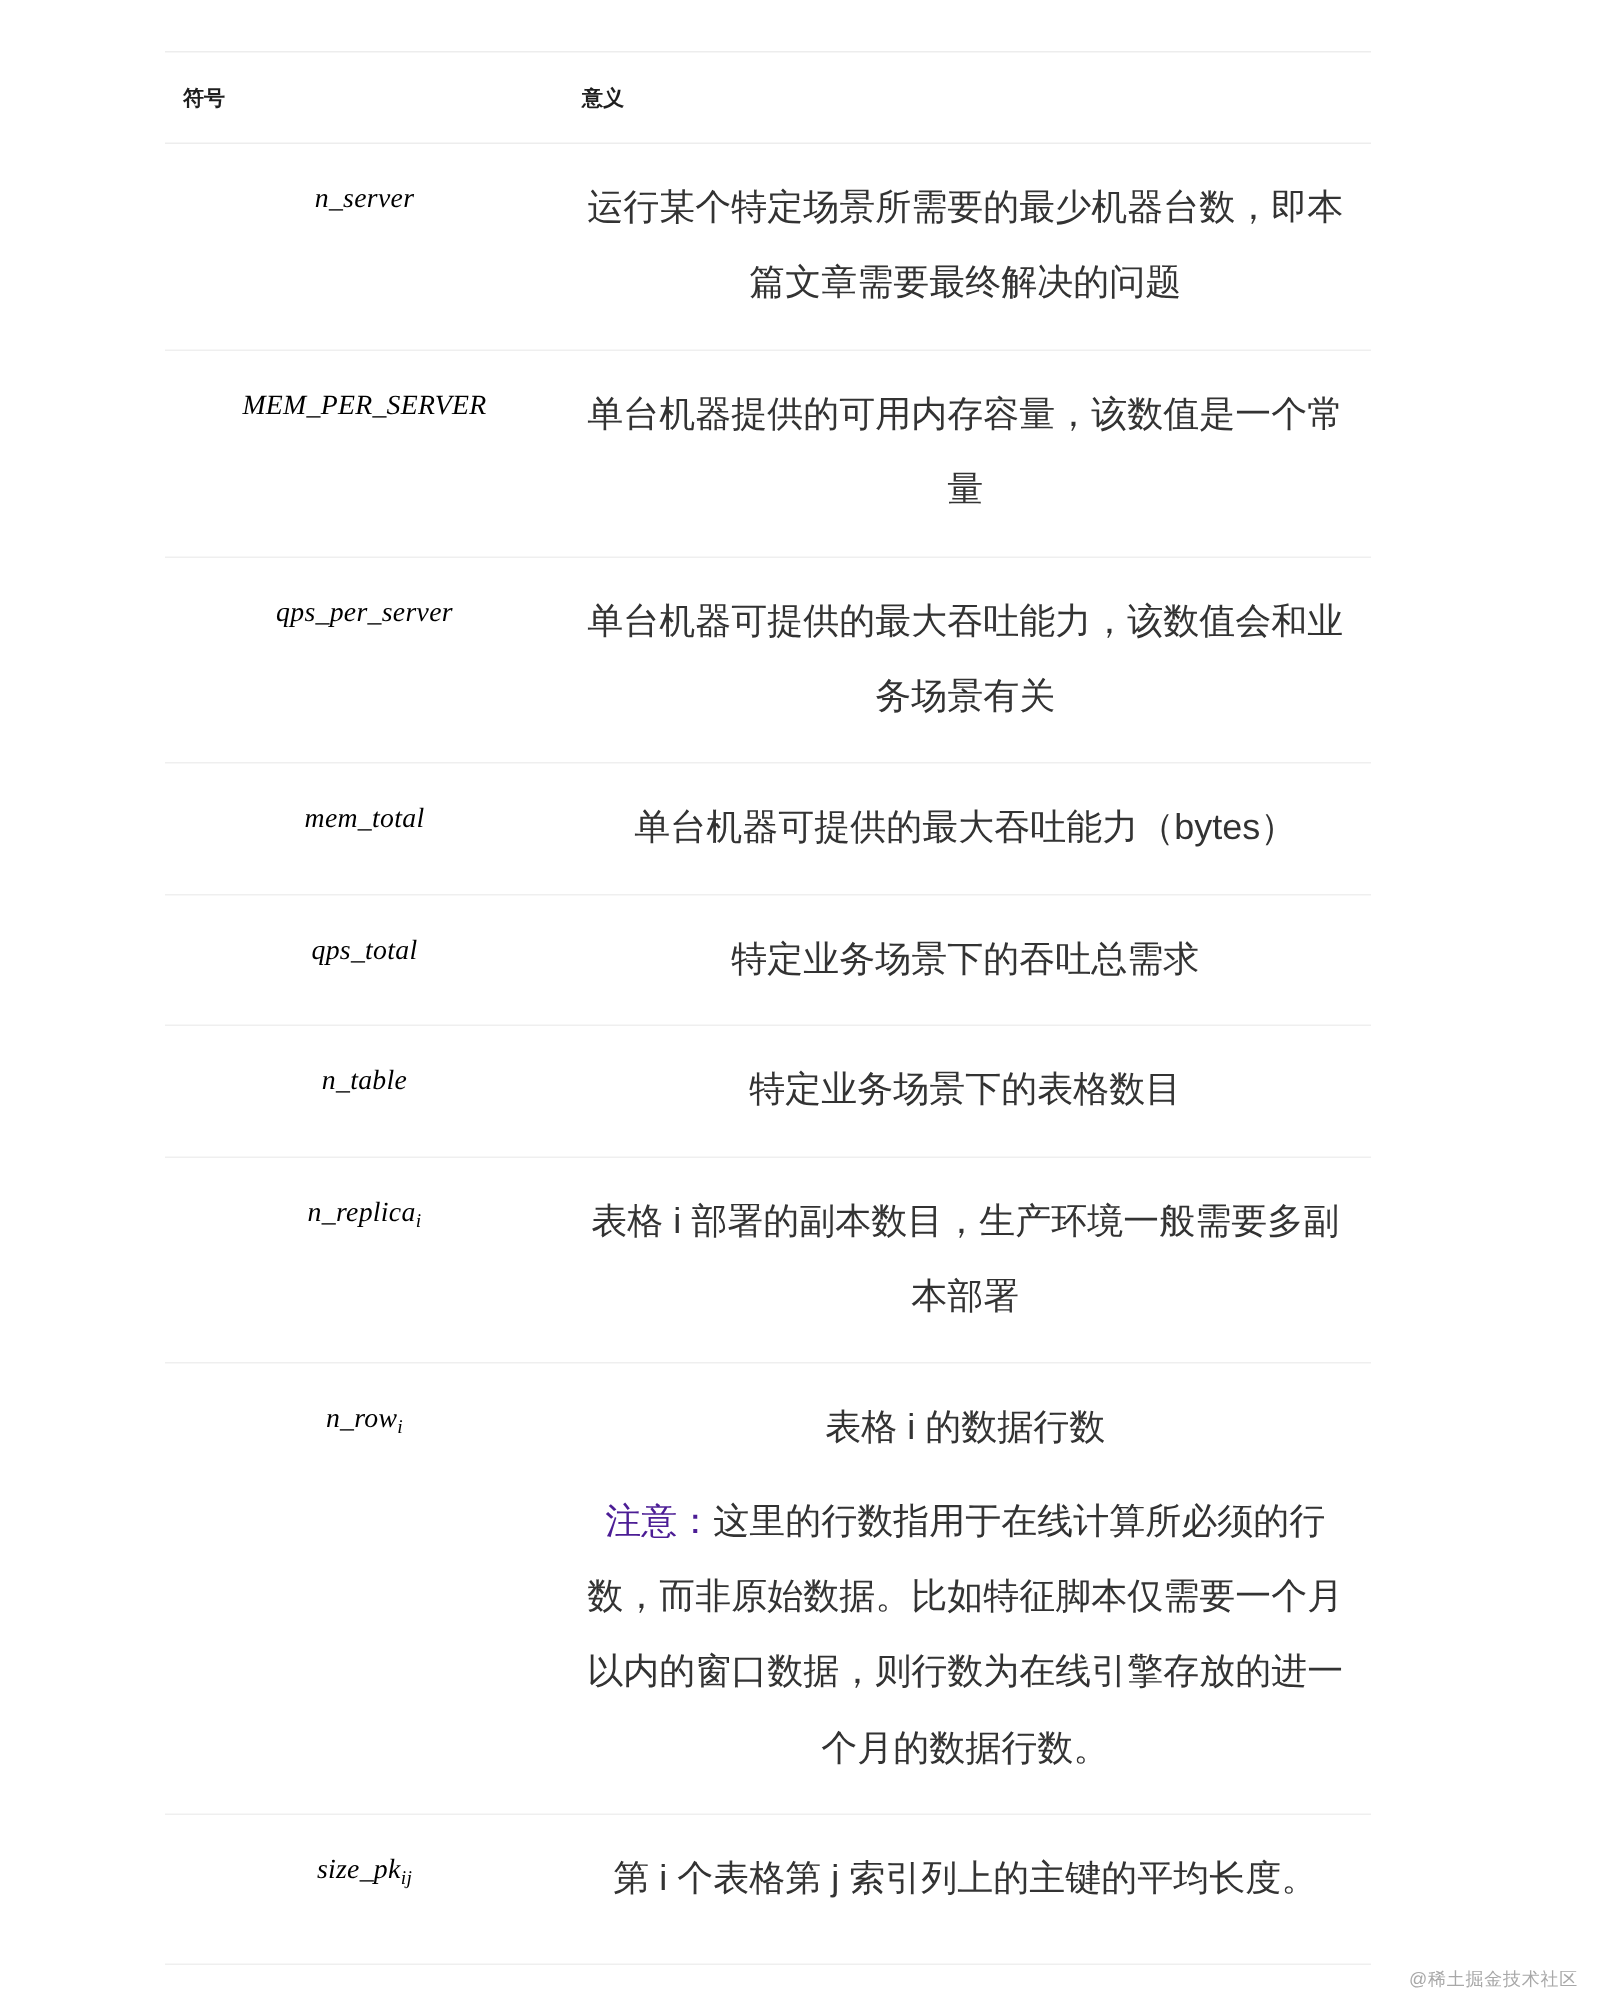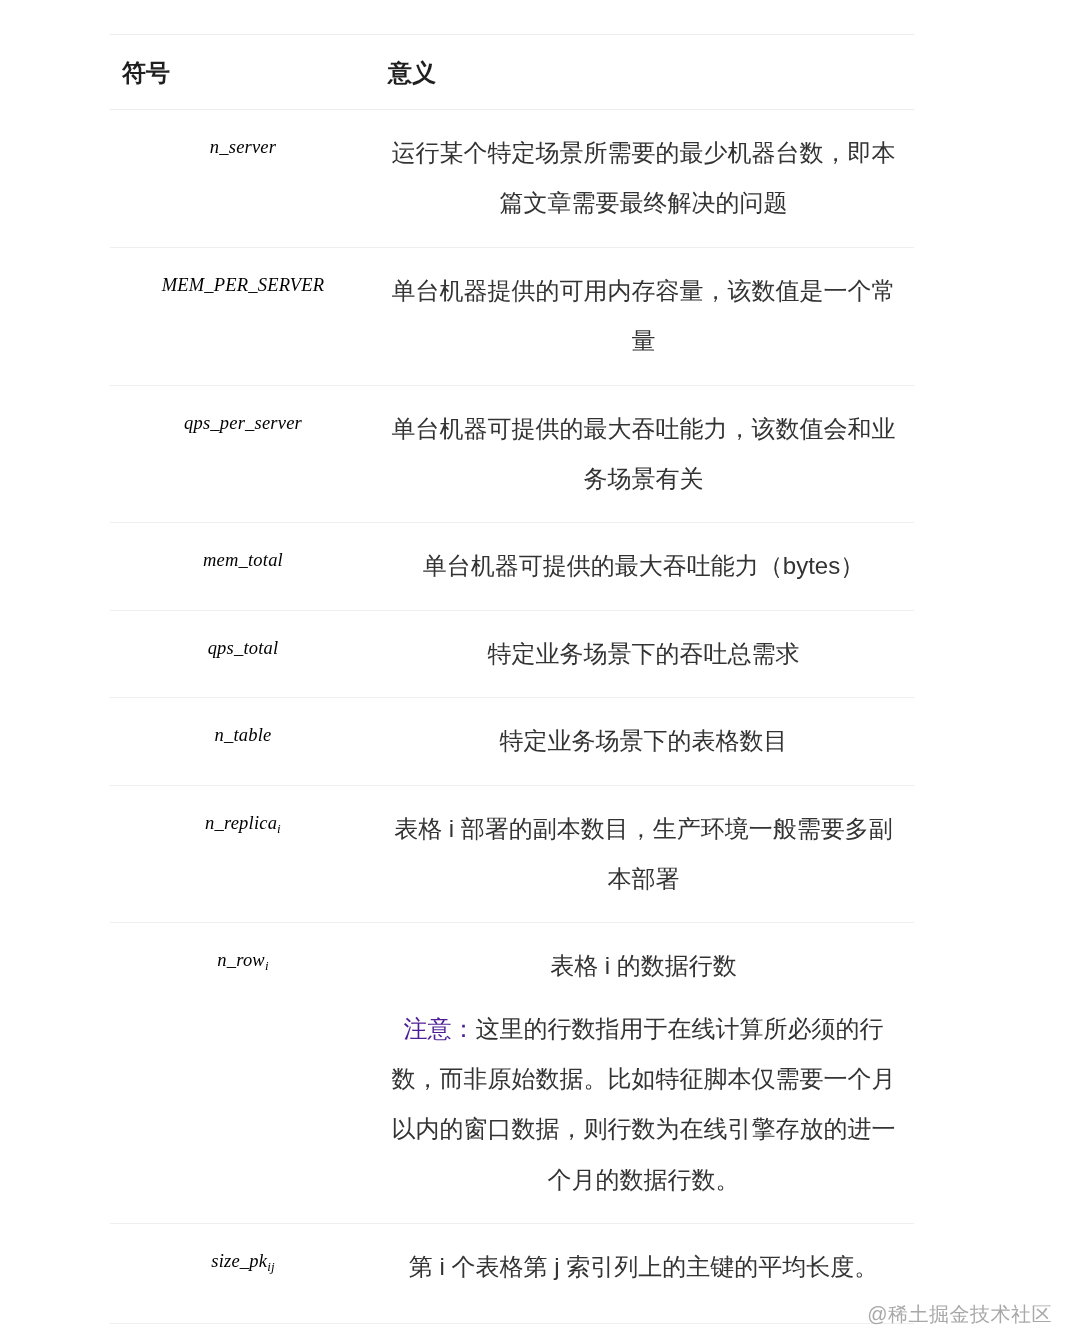--- a/index.html
+++ b/index.html
@@ -23,21 +23,21 @@
     top: 34px;
     width: 804px;
     border-collapse: collapse;
     table-layout: fixed;
   }
   col.col-symbol { width: 266px; }
   col.col-meaning { width: 538px; }
   thead th {
     border-top: 1px solid #ededed;
     border-bottom: 1px solid #ededed;
-    font-size: 24px;
+    font-size: 14px;
     font-weight: 700;
     color: #1f1f1f;
     text-align: left;
     padding: 22px 12px 20px 12px;
     font-family: "Liberation Sans", "DejaVu Sans", sans-serif;
   }
   tbody td {
     border-bottom: 1px solid #efefef;
     vertical-align: top;
   }
@@ -69,21 +69,21 @@
     margin-top: 12px;
   }
   td.mean strong {
     font-weight: 400;
     color: #4c1d95;
   }
   .watermark {
     position: absolute;
     right: 28px;
     bottom: 16px;
-    font-size: 20px;
+    font-size: 12px;
     color: #a8a8a8;
     letter-spacing: 0.5px;
     font-family: "Liberation Sans", "DejaVu Sans", sans-serif;
   }
 </style>
 </head>
 <body>
 
 <div class="page">
 

